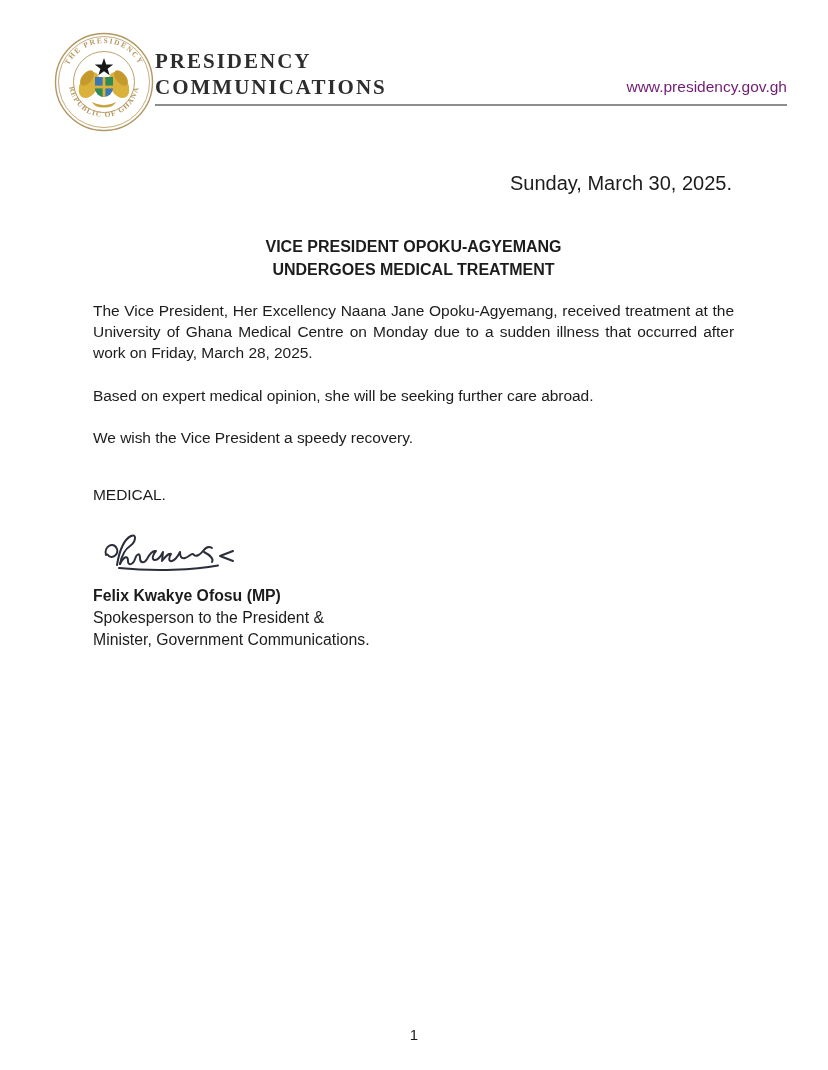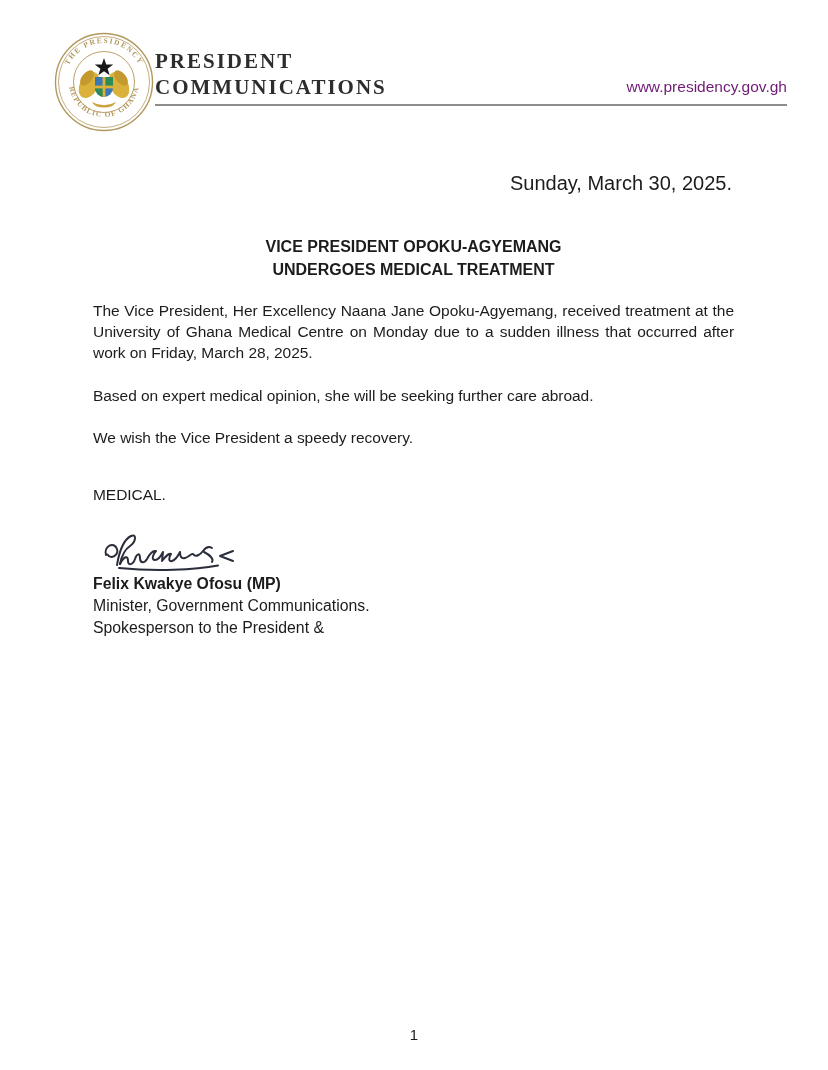--- a/index.html
+++ b/index.html
@@ -71,21 +71,21 @@
   .para-3 { top: 427px; text-align: left; }
   .signed-label { top: 484px; font-size: 15.5px; text-align: left; }
 
   .signature-svg {
     position: absolute;
     left: 100px; top: 524px;
     width: 140px; height: 50px;
   }
 
   .signatory { top: 573px; font-size: 15.8px; line-height: 22px; text-align: left; }
-  .signatory .sig-name { font-weight: bold; }
+  .signatory .sig-name { font-weight: bold; margin-top: 12px; }
 
   .page-number {
     position: absolute;
     left: 0; top: 1026px;
     width: 828px;
     text-align: center;
     font-size: 15px;
     color: #1c1c1c;
   }
 </style>
@@ -123,21 +123,21 @@
         <rect x="50" y="45" width="9" height="10" fill="#2e8b57"></rect>
         <rect x="41" y="55" width="9" height="12" fill="#2e8b57"></rect>
         <rect x="48.6" y="45" width="2.8" height="22" fill="#d9b13b"></rect>
         <rect x="41" y="53.6" width="18" height="2.8" fill="#d9b13b"></rect>
       </g>
       <path d="M38,70 q12,6.5 24,0 q-2.5,5.5 -12,5.5 q-9.5,0 -12,-5.5 z" fill="#c9a23c"></path>
     </g>
   </svg>
 
   <div class="org-name">
-    <div>PRESIDENT</div>
+    <div>PRESIDENCY</div>
     <div>COMMUNICATIONS</div>
   </div>
 
   <div class="header-rule"></div>
   <div class="website">www.presidency.gov.gh</div>
 
   <div class="content date-line" style="position:absolute">Sunday, March 30, 2025.</div>
 
   <div class="content title-block" style="position:absolute">
     <div>VICE PRESIDENT OPOKU-AGYEMANG</div>
@@ -156,19 +156,19 @@
       <path d="M17,41 c2,-12 6,-25 14,-29 c6,-3 5,6 -1,10 c-6,4 -9,13 -10,18"></path>
       <path d="M20,40 c4,-8 8,-9 8,-3 c0,5 5,4 7,-2 c2,-6 5,-6 5,-1 c0,5 4,6 7,1 c2,-4 5,-9 9,-8 c-3,3 -5,9 -1,9 c3,0 6,-4 8,-8 l-1,9 c3,-4 6,-8 9,-7 c-2,3 -3,8 1,7 c4,-1 6,-5 8,-9 c0,4 1,7 5,6 c4,-1 7,-6 9,-3 c2,2 6,0 9,-4 c3,-4 6,-5 9,-3"></path>
       <path d="M104,28 c6,3 10,7 8,10"></path>
       <path d="M133,27 l-13,5 l13,5"></path>
       <path d="M19,44 C 55,47.5 95,46 118,41.5"></path>
     </g>
   </svg>
 
   <div class="content signatory" style="position:absolute">
     <div class="sig-name">Felix Kwakye Ofosu (MP)</div>
+    <div>Spokesperson to the President &amp;</div>
     <div>Minister, Government Communications.</div>
-    <div>Spokesperson to the President &amp;</div>
   </div>
 
   <div class="page-number">1</div>
 
 </div>
 
 </body></html>

